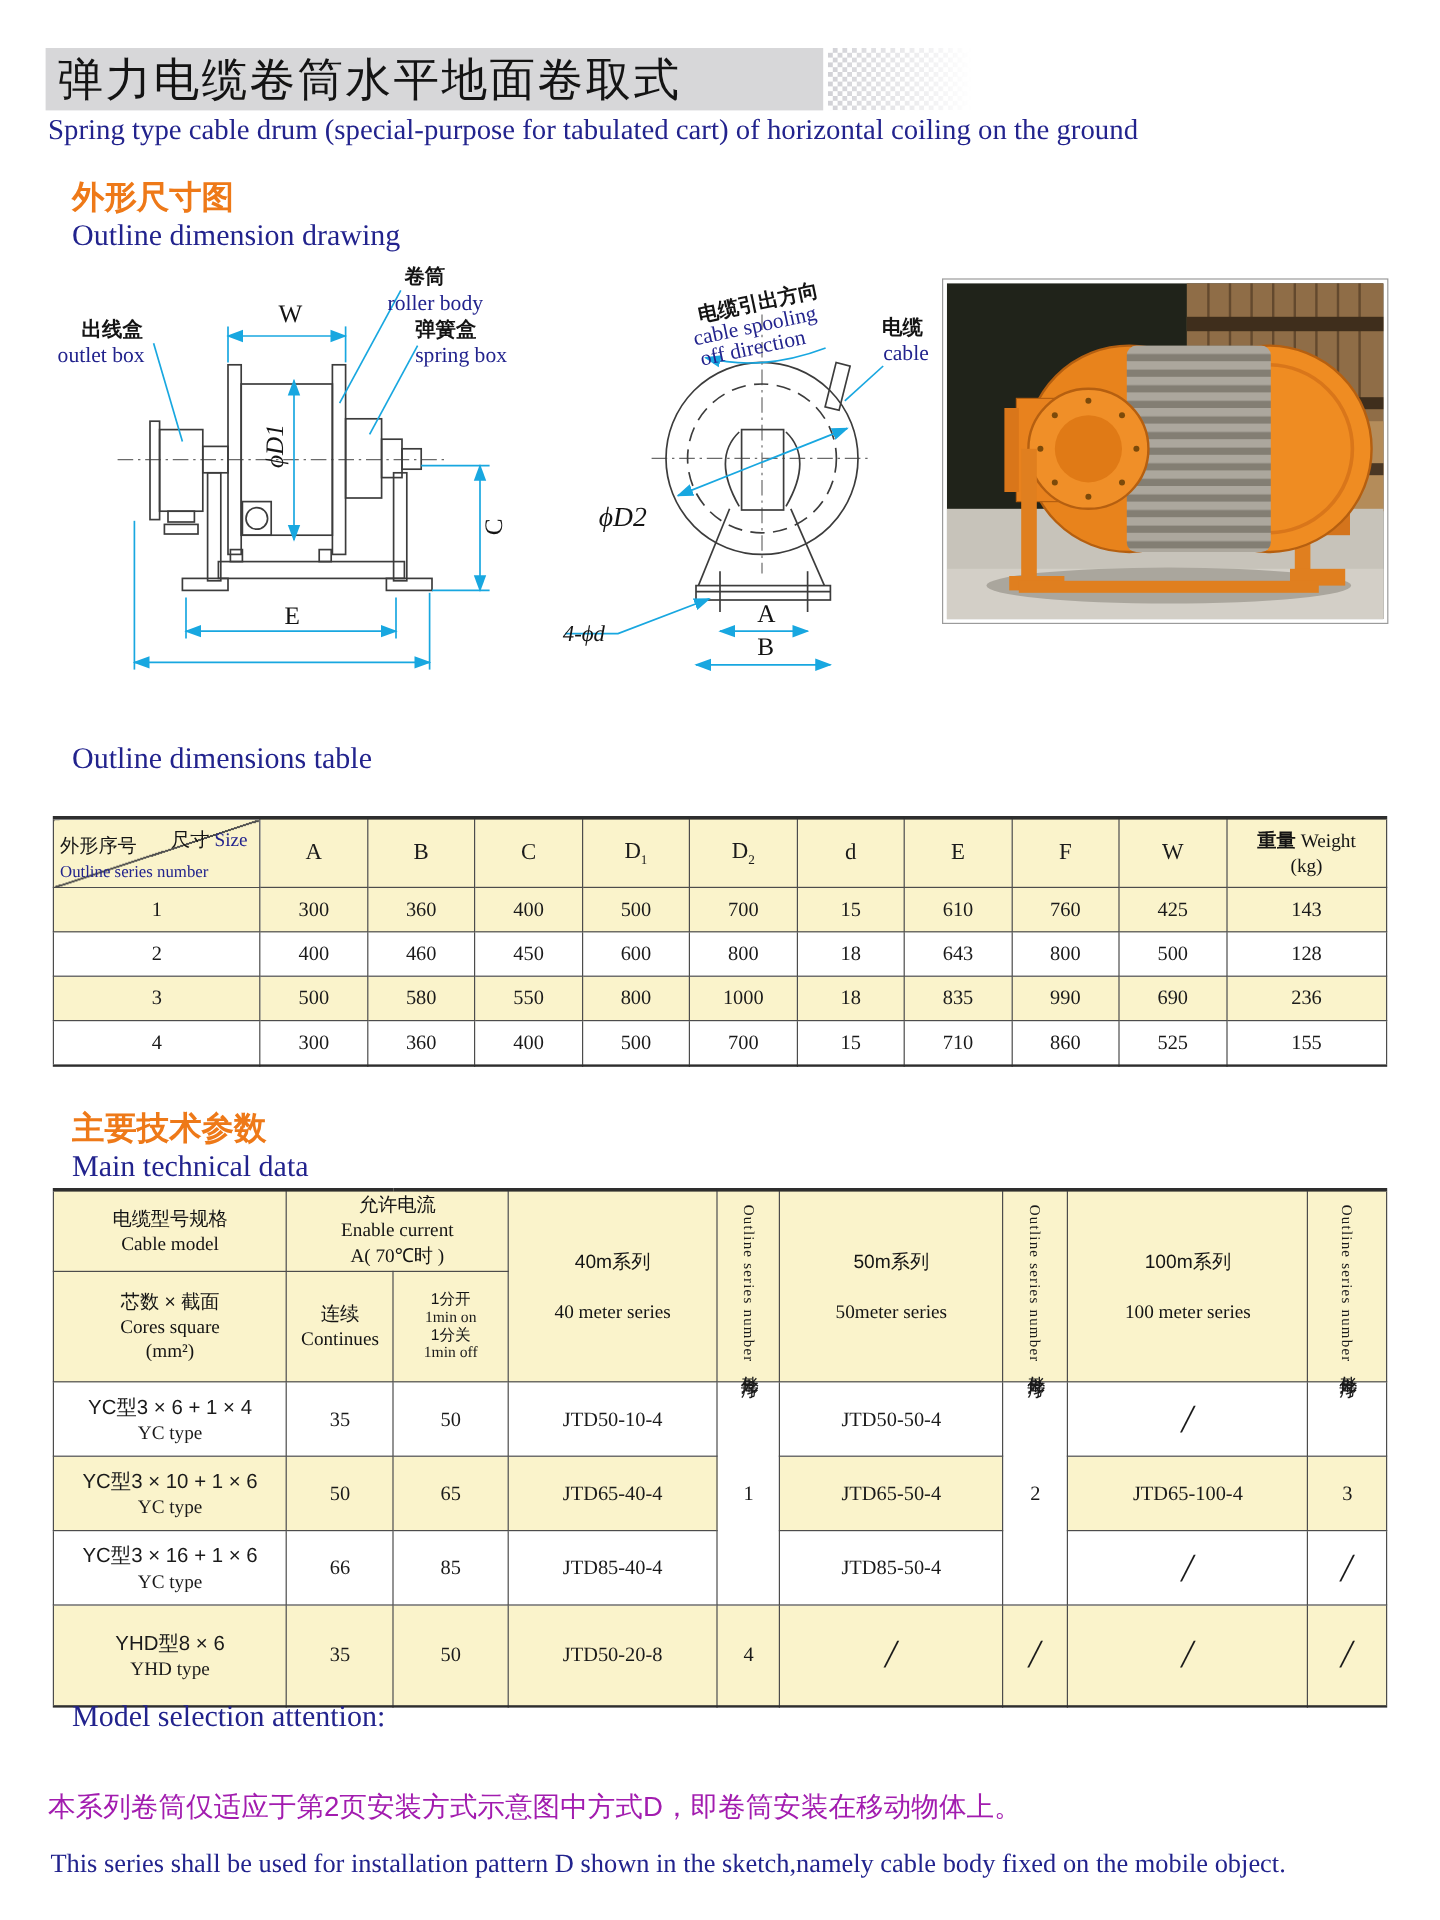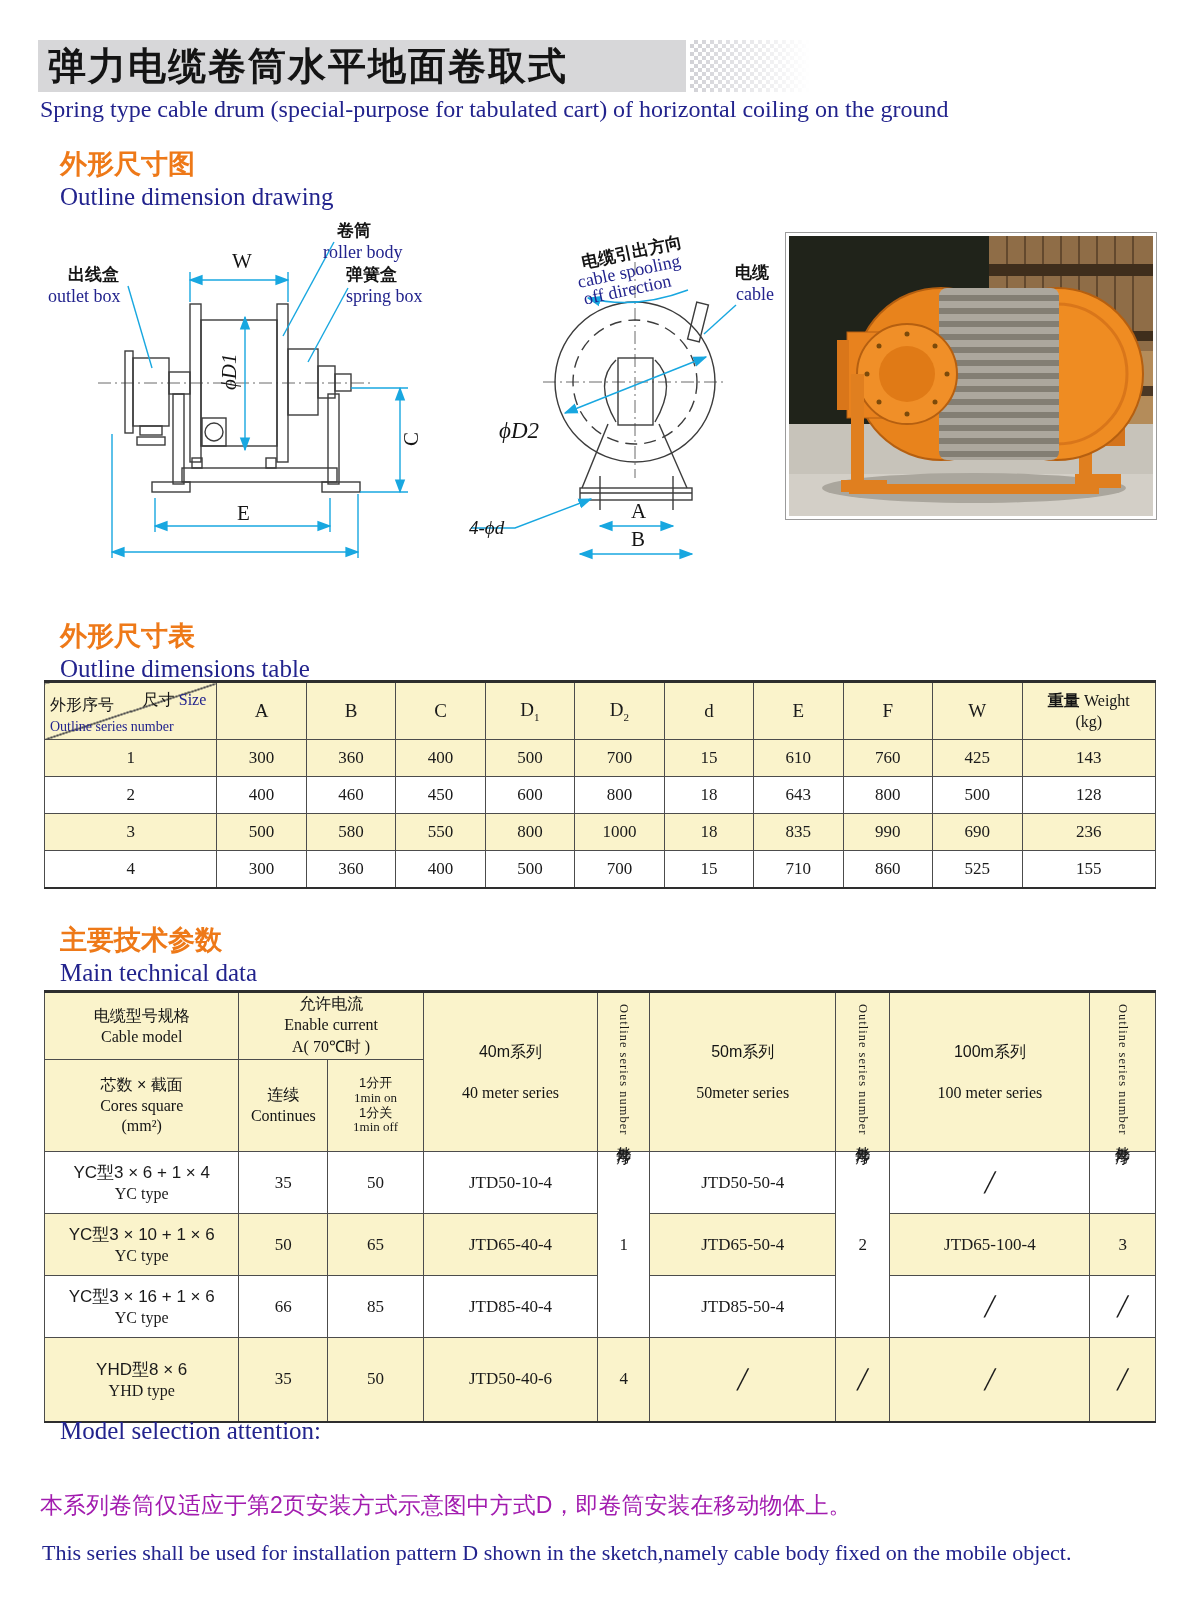--- a/index.html
+++ b/index.html
@@ -2,21 +2,21 @@
 <html><head>
 <meta charset="utf-8">
 <style>
   * { margin:0; padding:0; box-sizing:border-box; }
   html,body { width:1200px; height:1600px; background:#ffffff; overflow:hidden;
               font-family:"Liberation Serif", serif; color:#1a1a1a; }
 
   
   .title-bar { position:absolute; left:38px; top:40px; width:648px; height:52px;
                background:#d7d7d9; display:flex; align-items:center; padding-left:10px; }
-  .title-bar .zh { font-family:"Liberation Sans", sans-serif; font-weight:bold;
+  .title-bar .zh { font-family:"Liberation Sans", sans-serif; font-weight:normal;
                    font-size:38px; color:#141414; letter-spacing:2px; }
   .title-dots { position:absolute; left:690px; top:40px; width:120px; height:52px;
                 background-image:conic-gradient(#c6c6cc 25%, transparent 0 50%, #c6c6cc 0 75%, transparent 0);
                 background-size:8px 8px; opacity:.8;
                 -webkit-mask-image:linear-gradient(to right,#000,transparent); }
   .subtitle { position:absolute; left:40px; top:96px; font-size:24px; color:#22238d; }
 
   .sec { position:absolute; left:44px;margin-left:16px; }
   .sec .zh { font-family:"Liberation Sans", sans-serif; font-weight:bold; font-size:27px; color:#ee7918; }
   .sec .en { font-size:25px; color:#22238d; margin-top:1px; }
@@ -234,21 +234,20 @@
           <circle cx="90" cy="110" r="2.5"></circle>
       </g>
       <rect x="62" y="138" width="13" height="112" fill="#e07f1f"></rect>
       <rect x="52" y="244" width="46" height="12" fill="#e07f1f"></rect>
       <rect x="60" y="248" width="250" height="10" fill="#e07f1f"></rect>
     </svg>
   </div>
 </div>
 
 <div class="sec" style="top:618px;">
-  <div class="zh">外形尺寸表</div>
   <div class="en">Outline dimensions table</div>
 </div>
 
 <table class="dtable">
   <colgroup>
     <col style="width:15.5%">
       <col style="width:8.05%">
       <col style="width:8.05%">
       <col style="width:8.05%">
     <col style="width:8.05%">
@@ -431,21 +430,21 @@
     <td>85</td>
     <td>JTD85-40-4</td>
     <td>JTD85-50-4</td>
     <td class="slash">╱</td>
     <td class="slash">╱</td>
   </tr>
   <tr style="height:84px;" class="yel">
     <td><span class="model-zh">YHD型8 × 6</span><br><span class="model-en">YHD type</span></td>
     <td>35</td>
     <td>50</td>
-    <td>JTD50-40-6</td>
+    <td>JTD50-20-8</td>
     <td>4</td>
     <td class="slash">╱</td>
     <td class="slash">╱</td>
     <td class="slash">╱</td>
     <td class="slash">╱</td>
   </tr>
 </tbody>
   </table>
 
 <div class="sec" style="top:1416px;">

